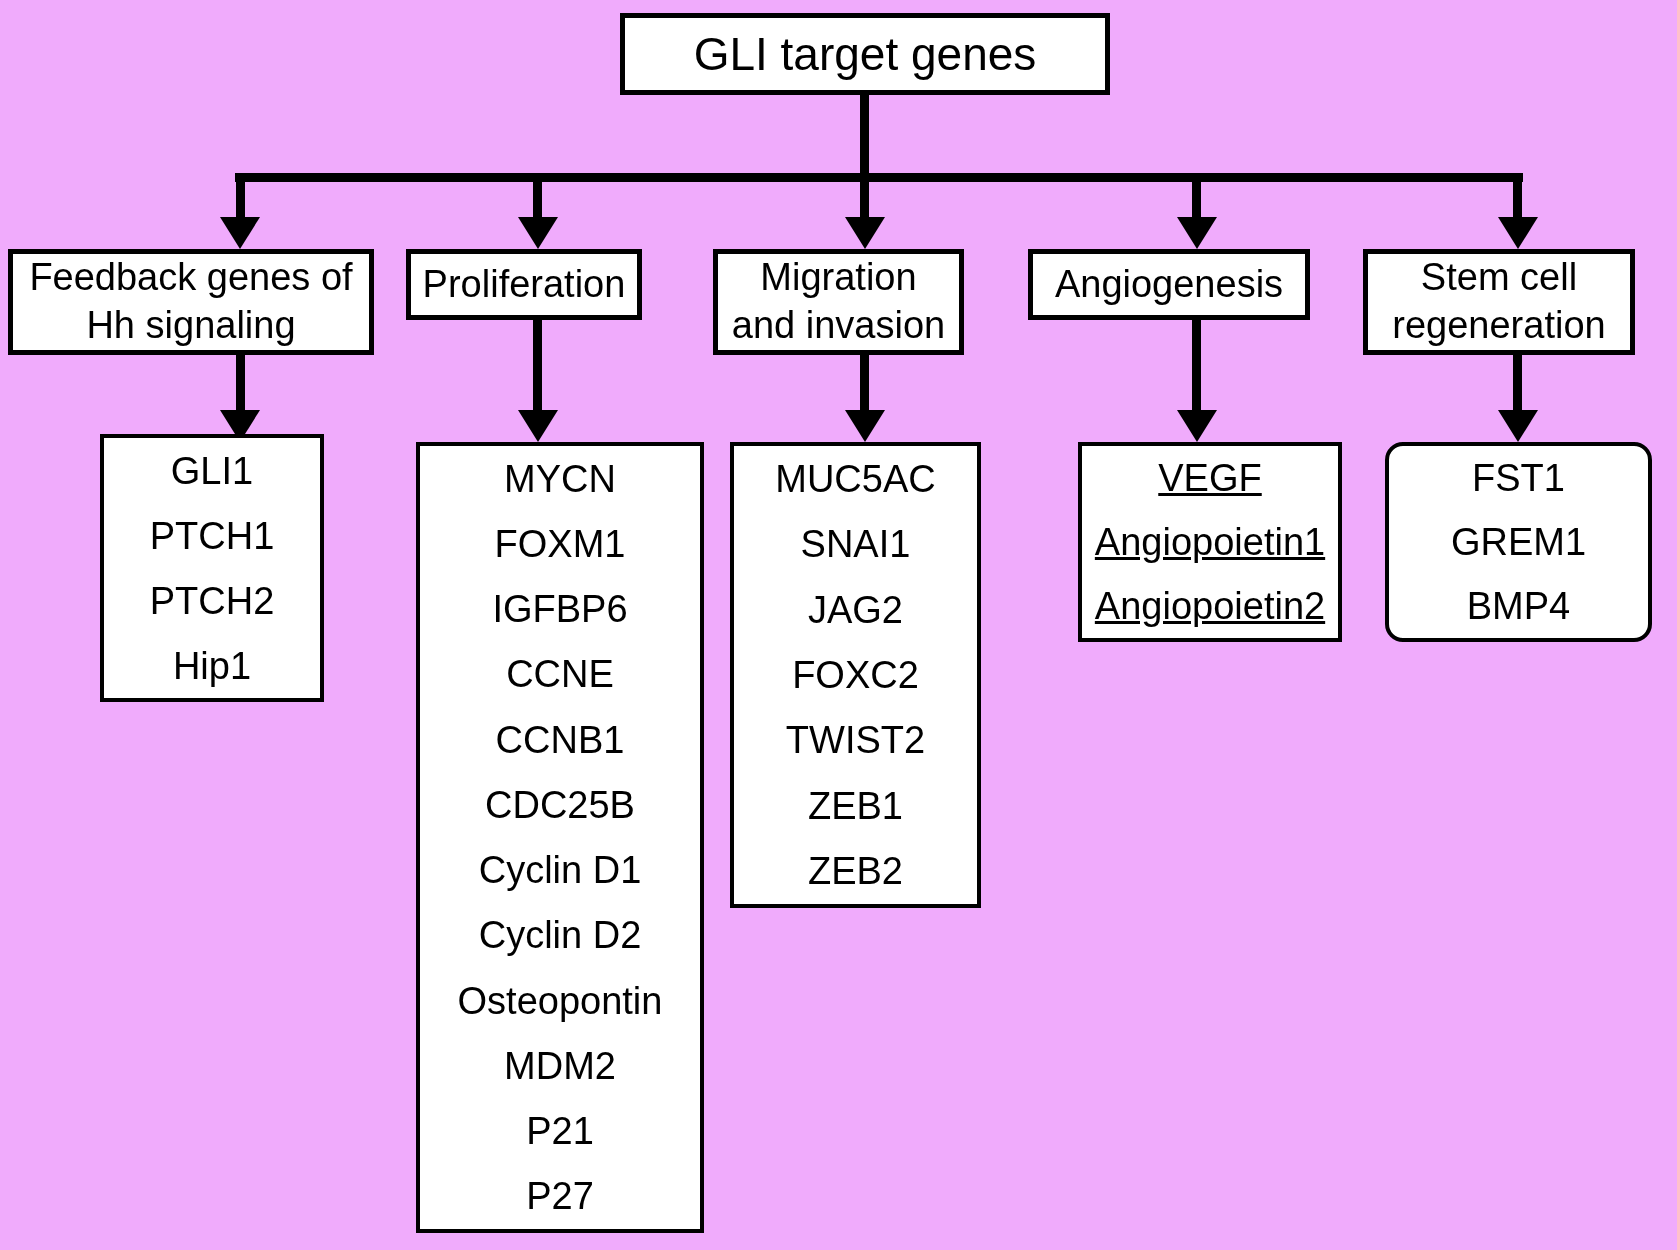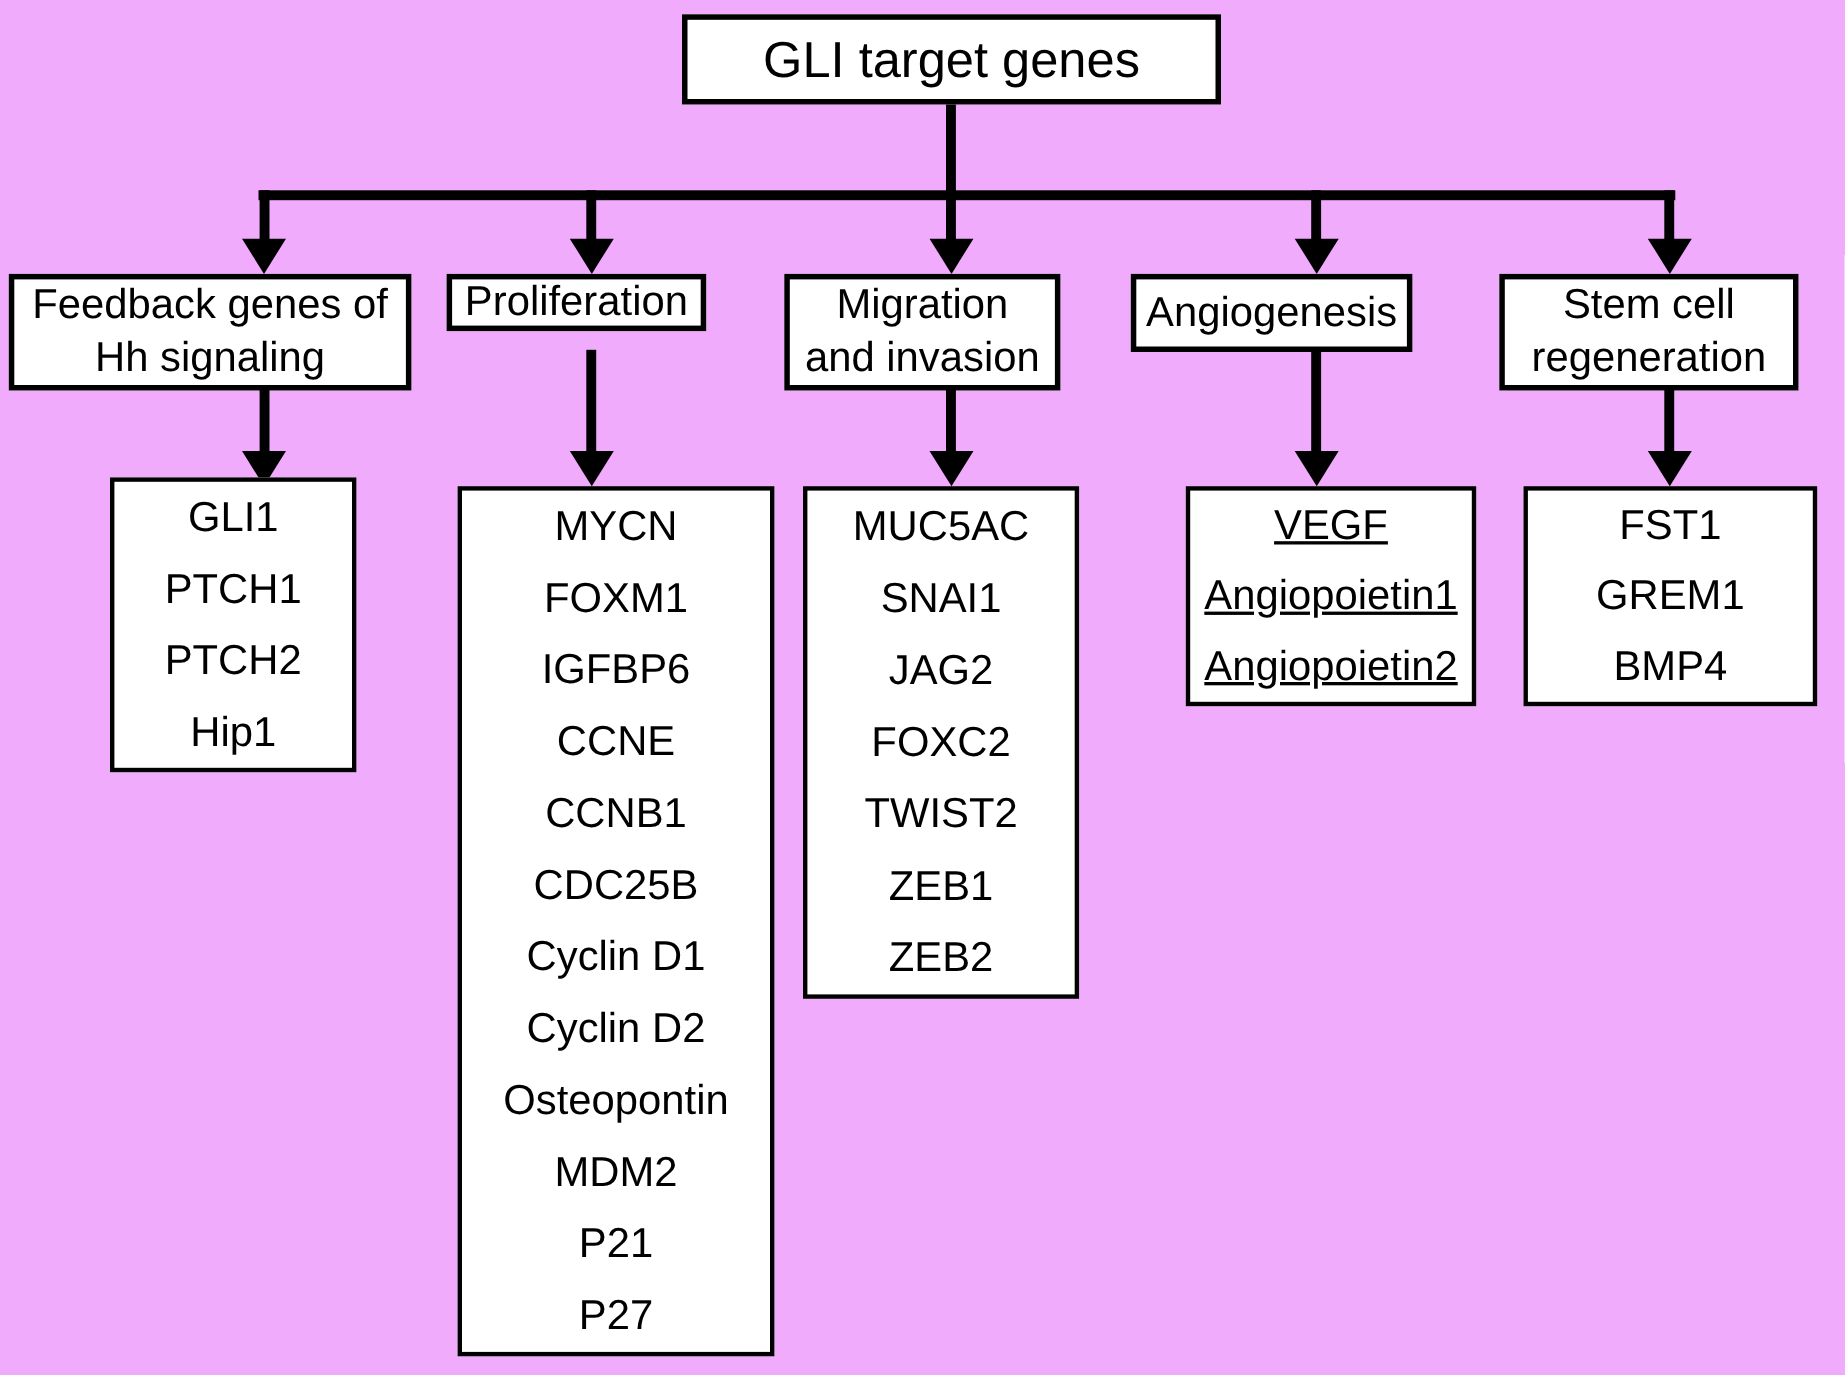--- a/index.html
+++ b/index.html
@@ -74,28 +74,28 @@
   <div class="vshaft" style="left:1192px; top:173px; height:49px;"></div>
   <div class="ahead" style="left:1177px; top:217px;"></div>
 
   <div class="vshaft" style="left:1513px; top:173px; height:49px;"></div>
   <div class="ahead" style="left:1498px; top:217px;"></div>
 
   <div class="box cat-box" style="left:8px; top:249px; width:366px; height:106px;">
     <span class="multiline">Feedback genes of
 Hh signaling</span>
   </div>
-  <div class="box cat-box" style="left:406px; top:249px; width:236px; height:52px;">
+  <div class="box cat-box" style="left:406px; top:249px; width:236px; height:71px;">
     <span>Proliferation</span>
   </div>
   <div class="box cat-box" style="left:713px; top:249px; width:251px; height:106px;align-items:flex-end;">
     <span class="multiline">Migration
 and invasion</span>
   </div>
-  <div class="box cat-box" style="left:1028px; top:249px; width:256px; height:71px;">
+  <div class="box cat-box" style="left:1028px; top:249px; width:282px; height:71px;">
     <span>Angiogenesis</span>
   </div>
   <div class="box cat-box" style="left:1363px; top:249px; width:272px; height:106px;align-items:center;">
     <span class="multiline">Stem cell
 regeneration</span>
   </div>
 
   <div class="vshaft" style="left:236px;  top:353px; height:60px;"></div>
   <div class="ahead" style="left:220px;  top:410px;"></div>
 
@@ -142,19 +142,19 @@
     <div class="gene">ZEB1</div>
     <div class="gene">ZEB2</div>
   </div>
 
   <div class="box list-box" style="left:1078px; top:442px; width:264px; height:200px;text-decoration:underline;">
     <div class="gene">VEGF</div>
     <div class="gene">Angiopoietin1</div>
     <div class="gene">Angiopoietin2</div>
   </div>
 
-  <div class="box list-box" style="left:1385px; top:442px; width:267px; height:200px;">
+  <div class="box list-box" style="left:1385px; top:442px; width:267px; height:200px;border-radius:18px;">
     <div class="gene">FST1</div>
     <div class="gene">GREM1</div>
     <div class="gene">BMP4</div>
   </div>
 
 </div>
 
 </body></html>

